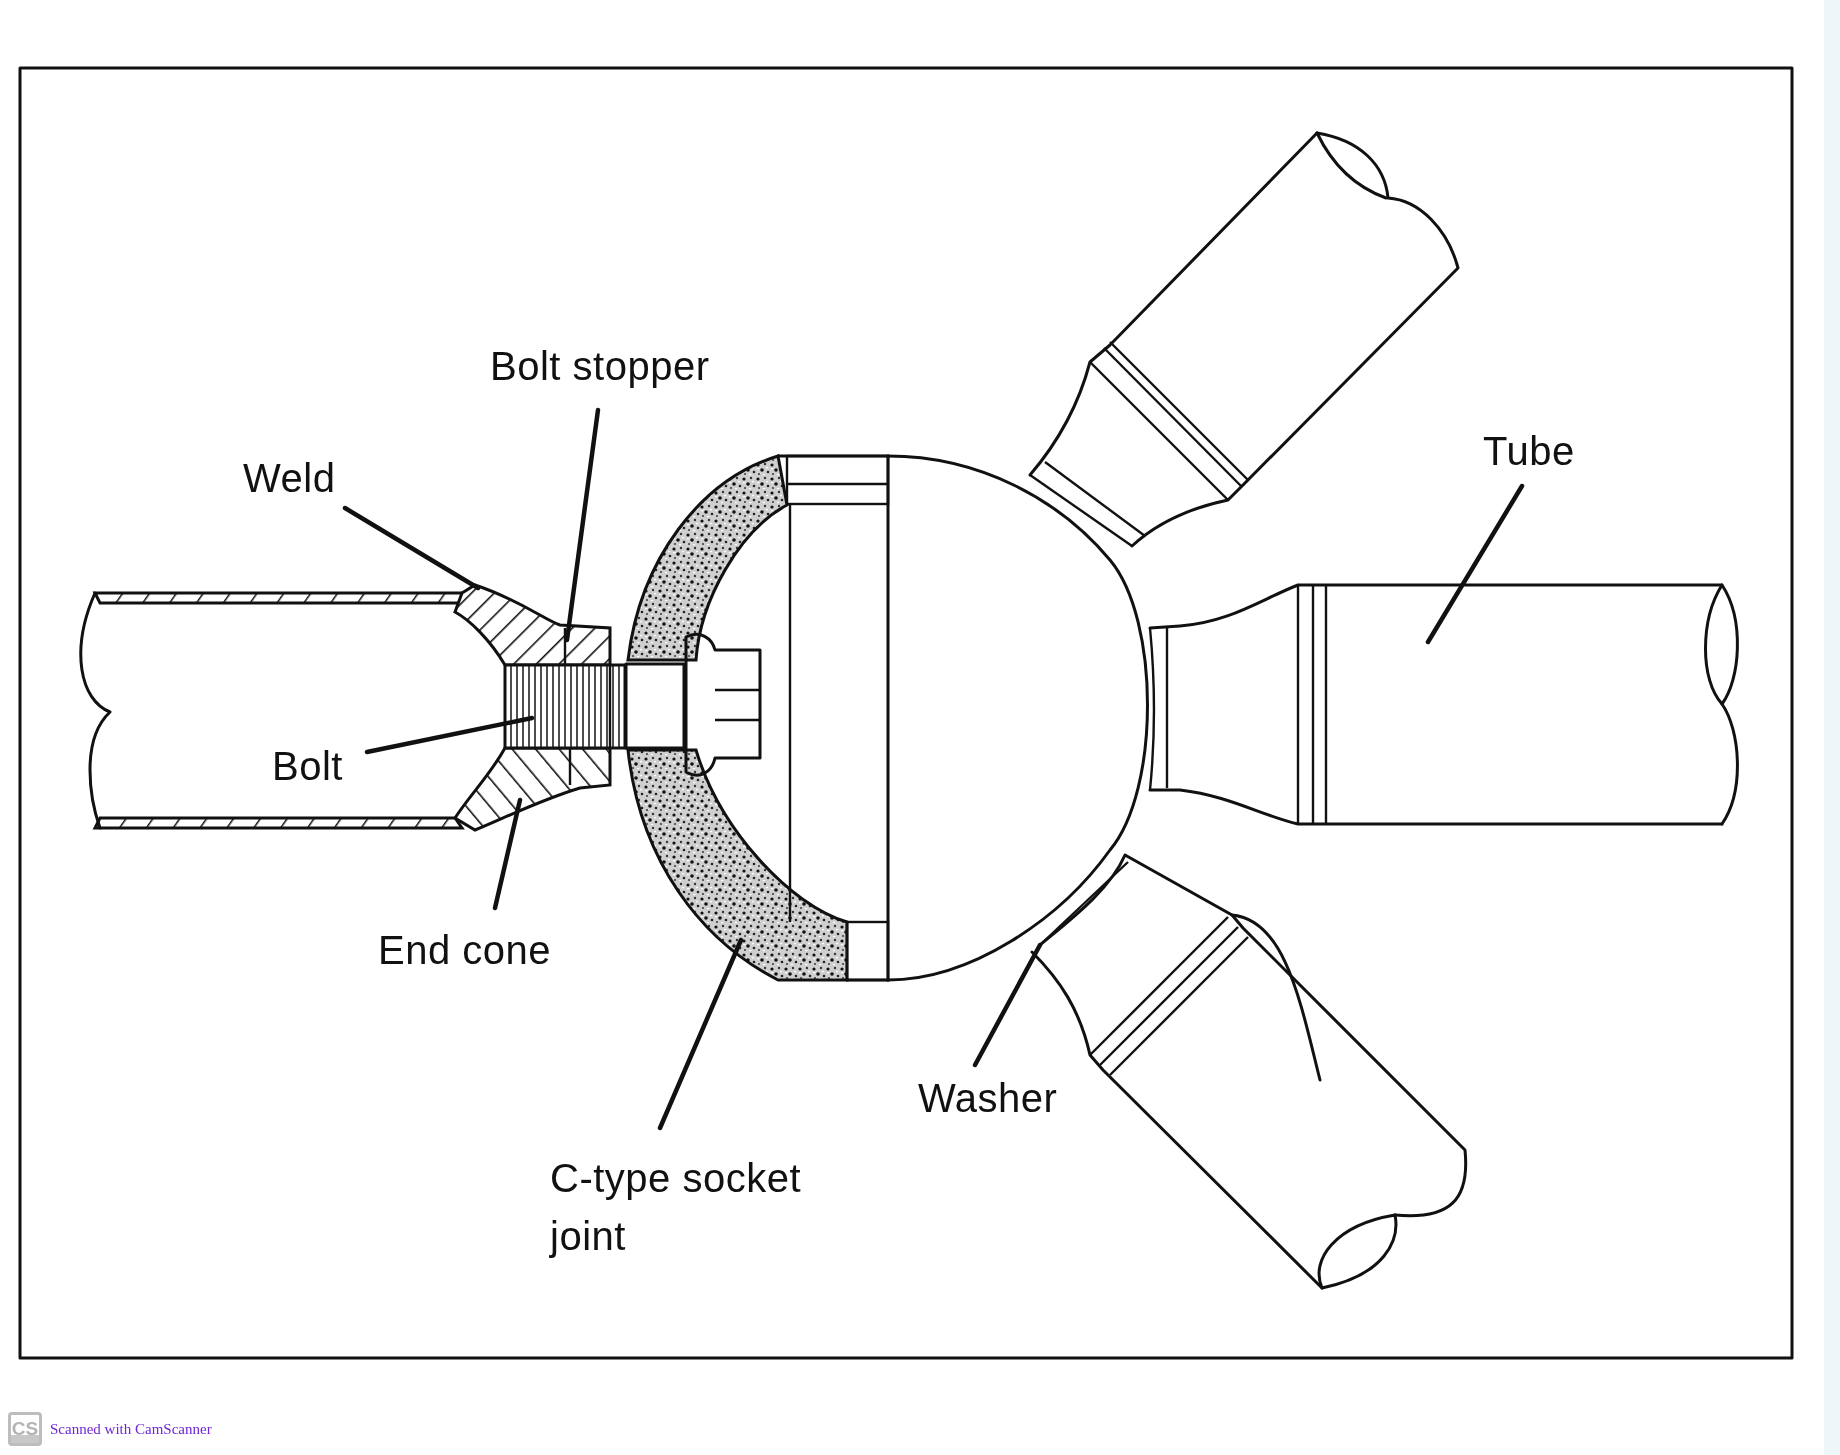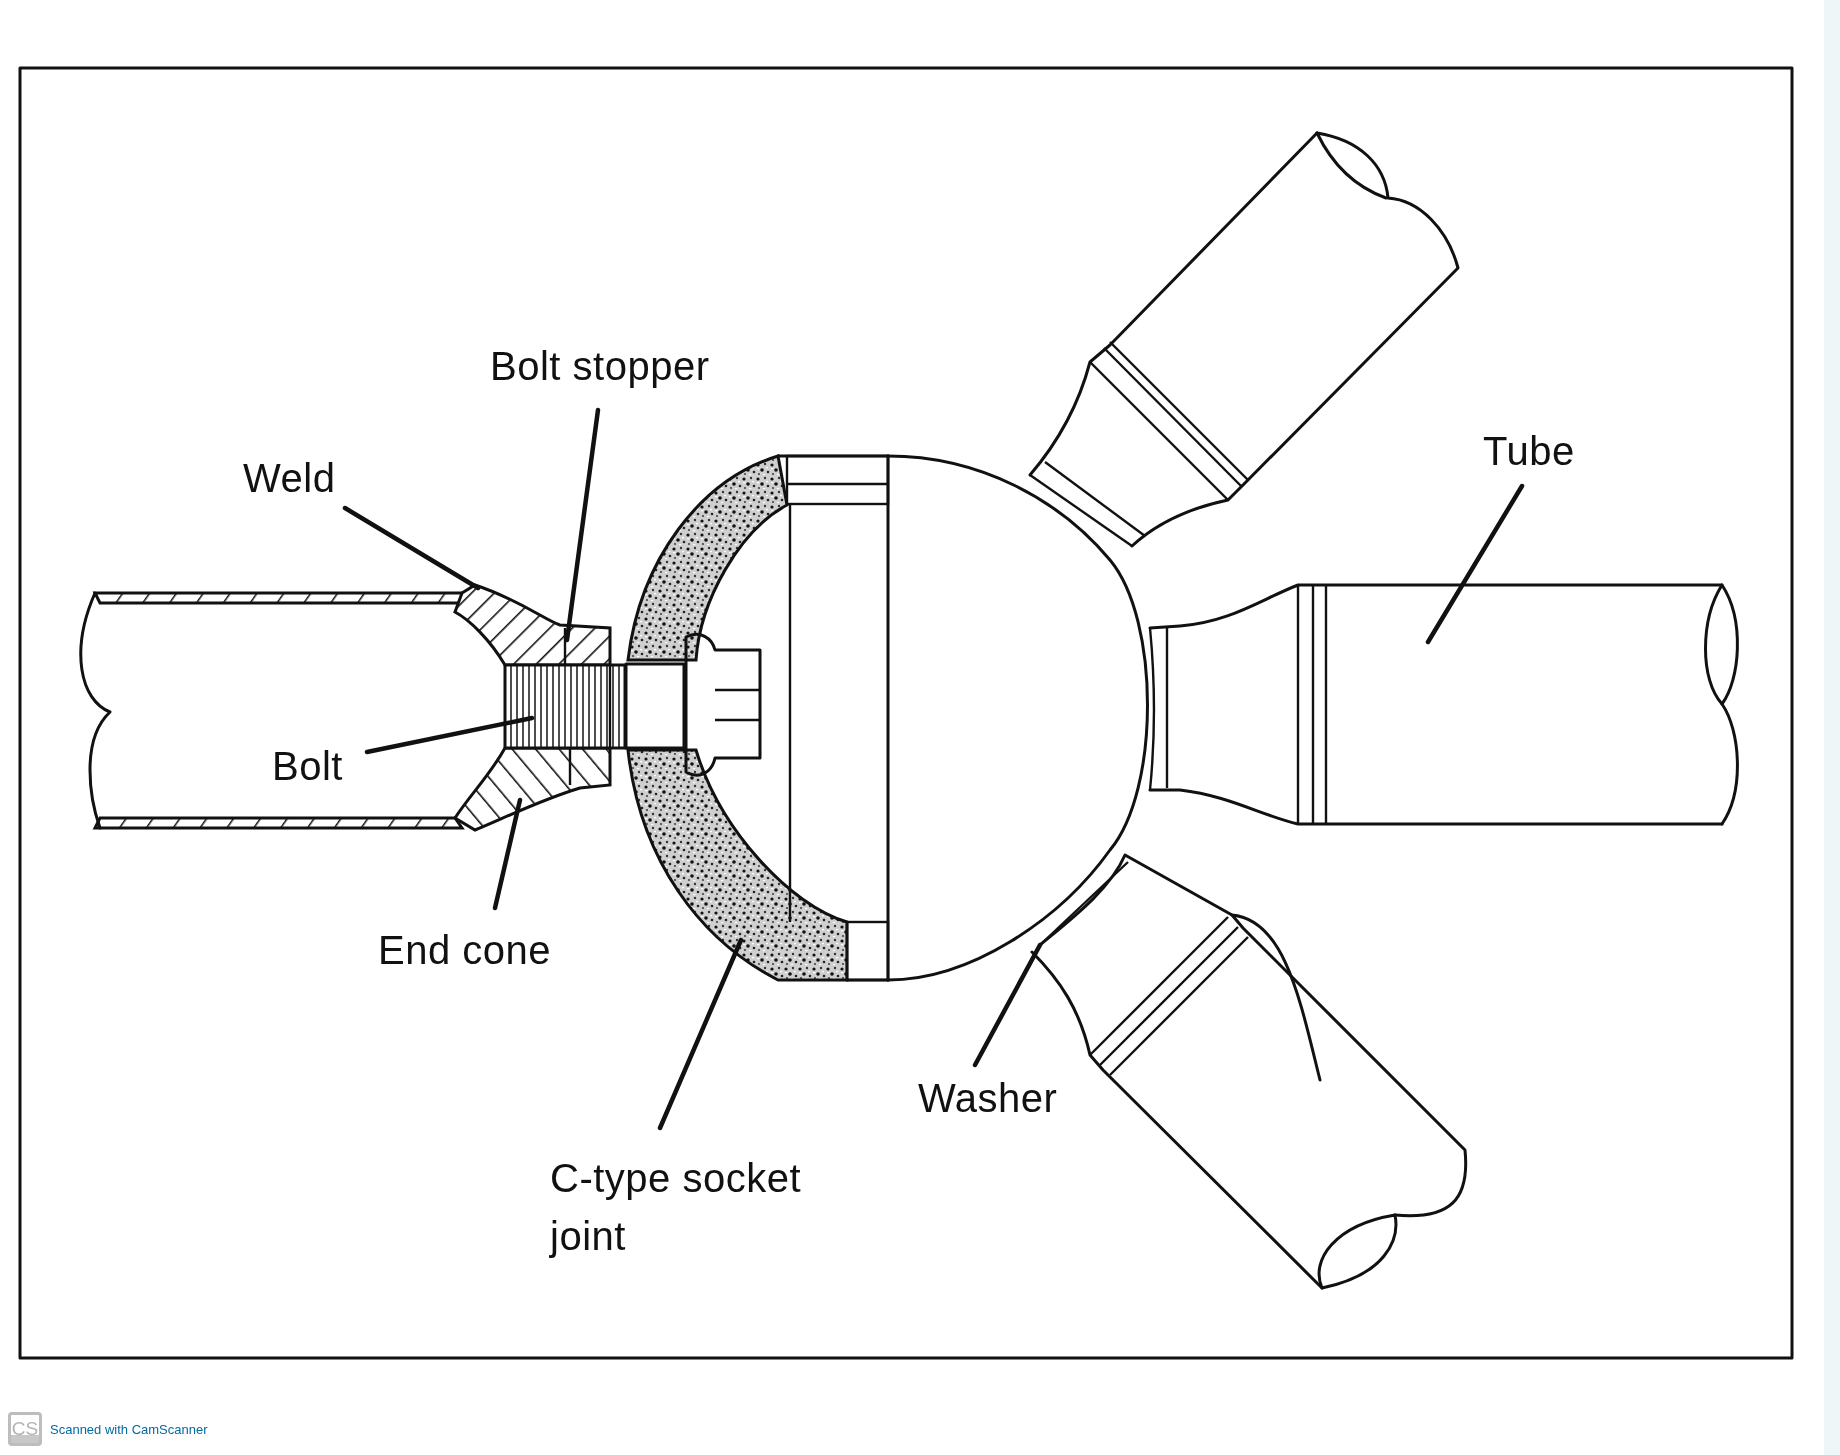--- a/index.html
+++ b/index.html
@@ -4,23 +4,23 @@
 <style>
   html, body { margin: 0; padding: 0; background: #ffffff; }
   body { width: 1840px; height: 1455px; position: relative; overflow: hidden; font-family: "Liberation Sans", sans-serif; }
   #figure { position: absolute; left: 0; top: 0; width: 1840px; height: 1455px; }
   .lbl { font-family: "Liberation Sans", sans-serif; font-size: 40px; fill: #111; letter-spacing: 0.5px; }
   .ln { stroke: #111; stroke-width: 3; fill: none; stroke-linejoin: round; stroke-linecap: round; }
   .thin { stroke: #111; stroke-width: 2.4; fill: none; }
   .leader { stroke: #111; stroke-width: 4.5; fill: none; stroke-linecap: round; }
   .wm { position: absolute; left: 8px; top: 1412px; display: flex; align-items: center; gap: 8px; }
   .wm-logo { width: 34px; height: 34px; border: 3px solid #bdbdbd; border-radius: 4px; box-sizing: border-box;
-             font-family: "Liberation Sans", sans-serif; font-weight: normal; font-size: 19px; color: #b4b4b4;
+             font-family: "Liberation Sans", sans-serif; font-weight: bold; font-size: 19px; color: #b4b4b4;
              display: flex; align-items: center; justify-content: center; background: linear-gradient(#fff 70%, #c8c8c8 70%); }
-  .wm-text { font-family: Liberation Sans, sans-serif; font-size: 13px; color: #0369a1; }
+  .wm-text { font-family: Liberation Serif, serif; font-size: 15px; color: #6d28d9; }
   .edge-tint { position: absolute; right: 0; top: 0; width: 16px; height: 1455px; background: #eef6f8; }
 </style>
 </head>
 <body>
 
 <div class="edge-tint"></div>
 
 <svg id="figure" viewBox="0 0 1840 1455" xmlns="http://www.w3.org/2000/svg">
   <defs>
     <pattern id="hatch" patternUnits="userSpaceOnUse" width="16" height="16" patternTransform="rotate(45)">

